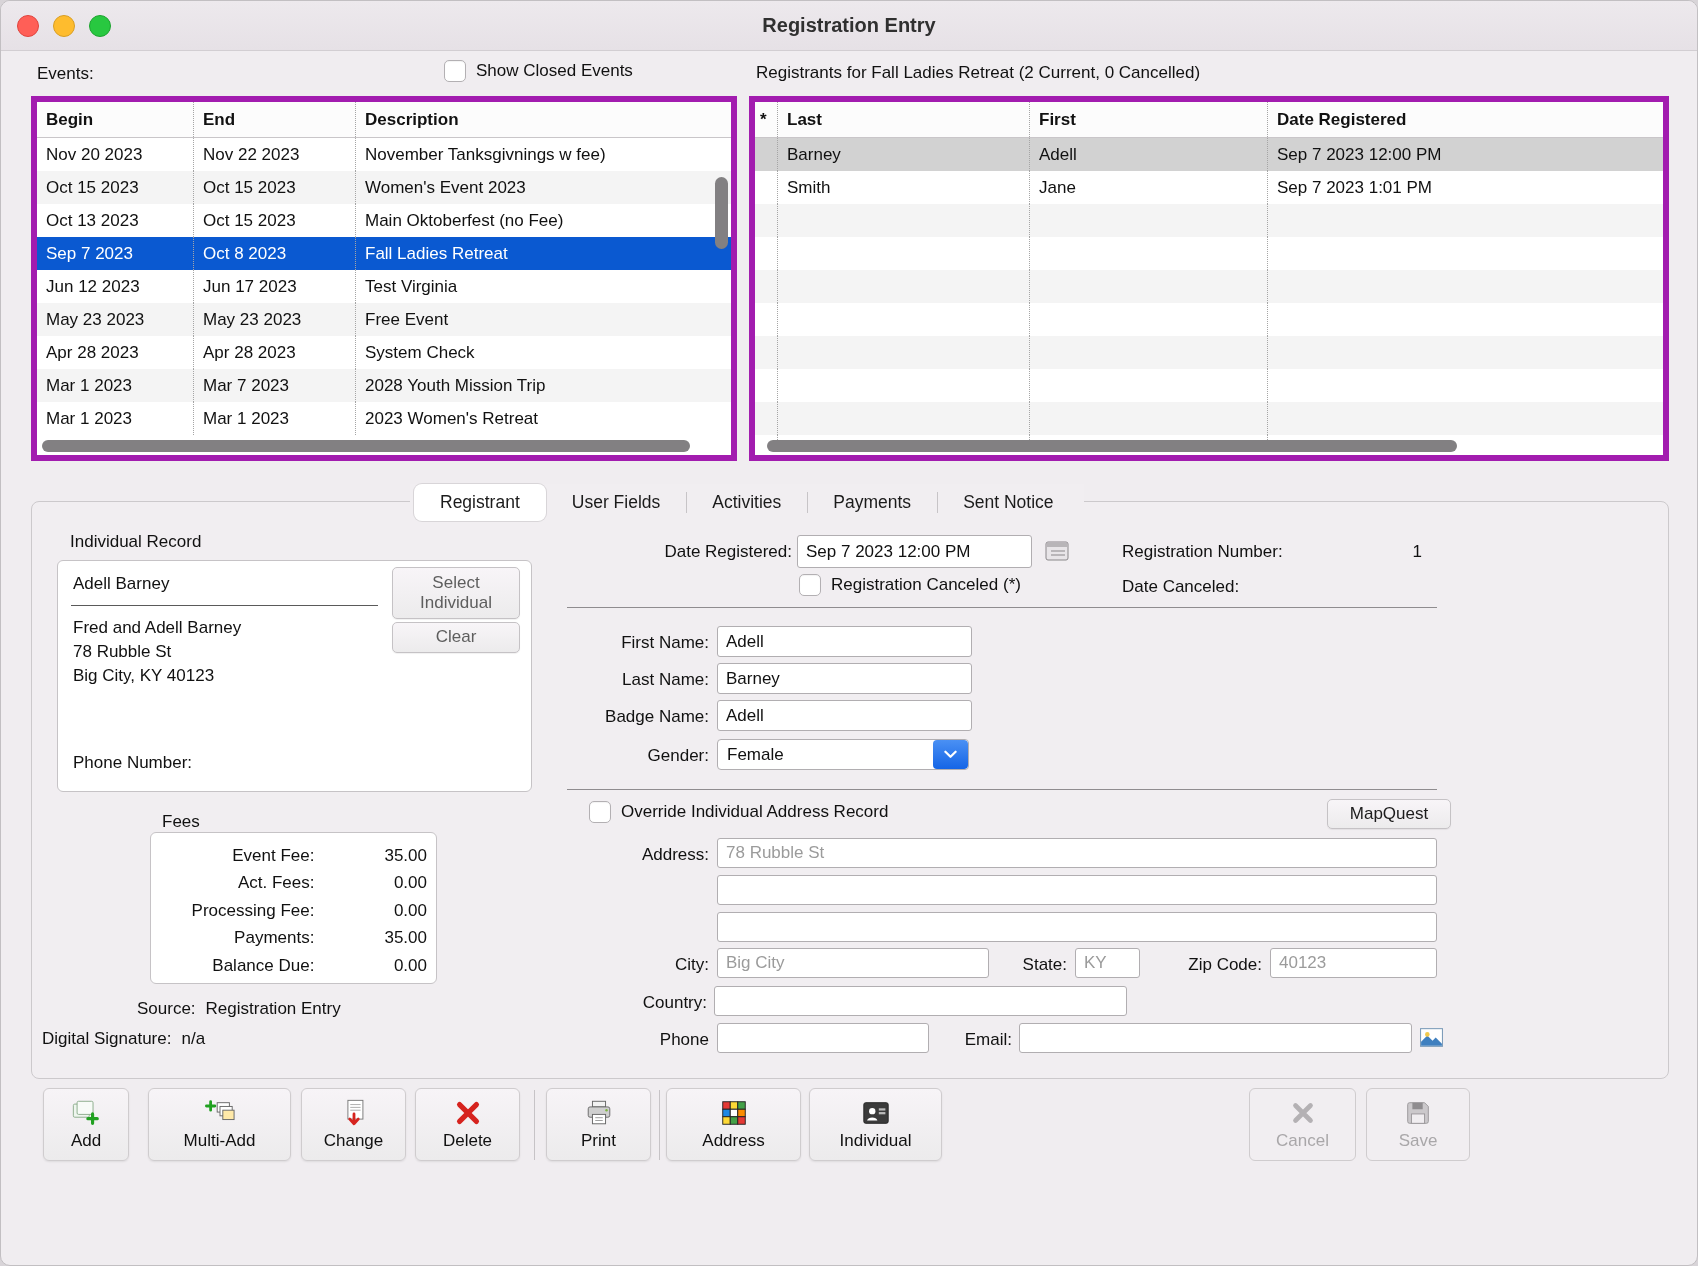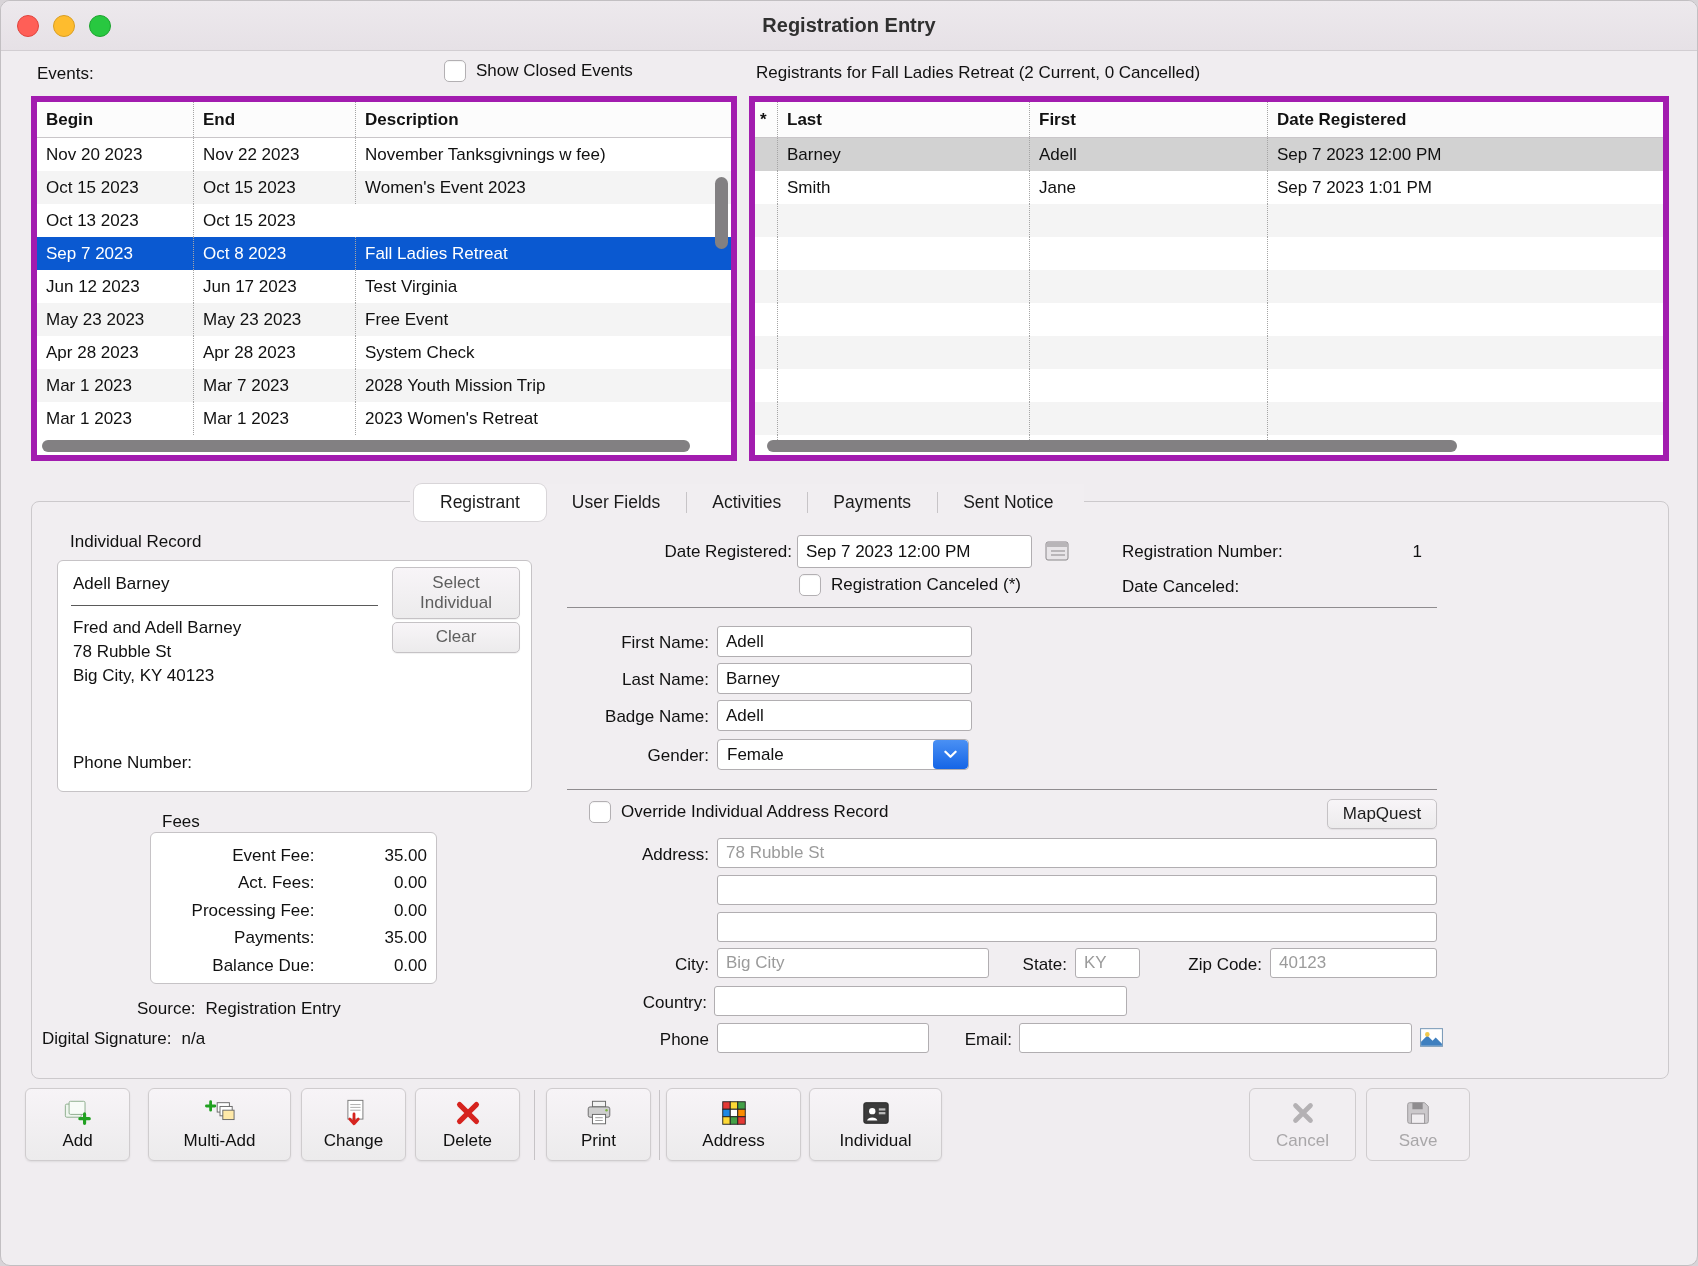--- a/index.html
+++ b/index.html
@@ -75,21 +75,21 @@
   .ind-addr  { position:absolute; left:15px; top:55px; line-height:24px; white-space:pre-line; }
   .ind-phone { position:absolute; left:15px; top:192px; }
 
   .btn {
     background:linear-gradient(#f8f5f8,#ecebec); border:1px solid #c5c2c5; border-radius:5px;
     display:flex; align-items:center; justify-content:center; text-align:center;
     color:#5e5e5e; box-shadow:0 1px 1px rgba(0,0,0,.06); line-height:1.18;
   }
   .sel-ind-btn { position:absolute; left:360px; top:65px; width:128px; height:52px; }
   .clear-btn   { position:absolute; left:360px; top:120px; width:128px; height:31px; }
-  .mapquest-btn{ position:absolute; left:1295px; top:297px; width:110px; height:30px; color:#1c1c1c; }
+  .mapquest-btn{ position:absolute; left:1295px; top:297px; width:124px; height:30px; color:#1c1c1c; }
 
   
   .fees-box { position:absolute; left:118px; top:330px; width:287px; height:152px; background:#fff; border:1px solid #c6c3c6; border-radius:6px; padding-top:9px; }
   .fee-row   { display:flex; height:27.5px; align-items:center; }
   .fee-label { width:164px; text-align:right; }
   .fee-value { width:122px; text-align:right; padding-right:9px; }
   .source-line { position:absolute; left:105px; top:497px; white-space:nowrap; }
   .sig-line    { position:absolute; left:10px;  top:527px; white-space:nowrap; }
   .inline-label { margin-right:10px; }
 
@@ -164,20 +164,21 @@
             <div class="tcell c-desc">November Tanksgivnings w fee)</div>
           </div>
           <div class="trow alt">
             <div class="tcell c-begin">Oct 15 2023</div>
             <div class="tcell c-end">Oct 15 2023</div>
             <div class="tcell c-desc">Women's Event 2023</div>
           </div>
           <div class="trow">
             <div class="tcell c-begin">Oct 13 2023</div>
             <div class="tcell c-end">Oct 15 2023</div>
+            <div class="tcell c-desc">Main Oktoberfest (no Fee)</div>
           </div>
           <div class="trow sel-blue">
             <div class="tcell c-begin">Sep 7 2023</div>
             <div class="tcell c-end">Oct 8 2023</div>
             <div class="tcell c-desc">Fall Ladies Retreat</div>
           </div>
           <div class="trow">
             <div class="tcell c-begin">Jun 12 2023</div>
             <div class="tcell c-end">Jun 17 2023</div>
             <div class="tcell c-desc">Test Virginia</div>
@@ -401,21 +402,21 @@
             <rect x="1.5" y="3.5" width="21" height="17" fill="#fff" stroke="#7a9ab8"></rect>
             <path d="M2 16l6-6 5 5 3-3 6 6v2H2z" fill="#3f7fbf"></path>
             <circle cx="8" cy="9" r="2.2" fill="#f2c94c"></circle>
           </svg>
       </span>
     </div>
 
     <div class="toolbar" id="toolbar">
       <div class="tb-sep" style="left:533px;"></div>
       <div class="tb-sep" style="left:658px;"></div>
-    <div class="tb-btn" style="left: 24px; width: 105px;">
+    <div class="tb-btn" style="left: 42px; width: 86px;">
           <span class="tb-icon">
             <svg viewBox="0 0 32 32">
               <rect x="2.5" y="6.5" width="17" height="14" rx="1.5" fill="#eef6ee" stroke="#8aab8a"></rect>
               <rect x="6.5" y="3.5" width="17" height="14" rx="1.5" fill="#f7fbf7" stroke="#8aab8a"></rect>
               <path d="M23 17v10M18 22h10" stroke="#21a121" stroke-width="3.4" stroke-linecap="round"></path>
             </svg>
           </span>
           <span class="tb-label">Add</span>
         </div>
         <div class="tb-btn" style="left: 147px; width: 143px;">

